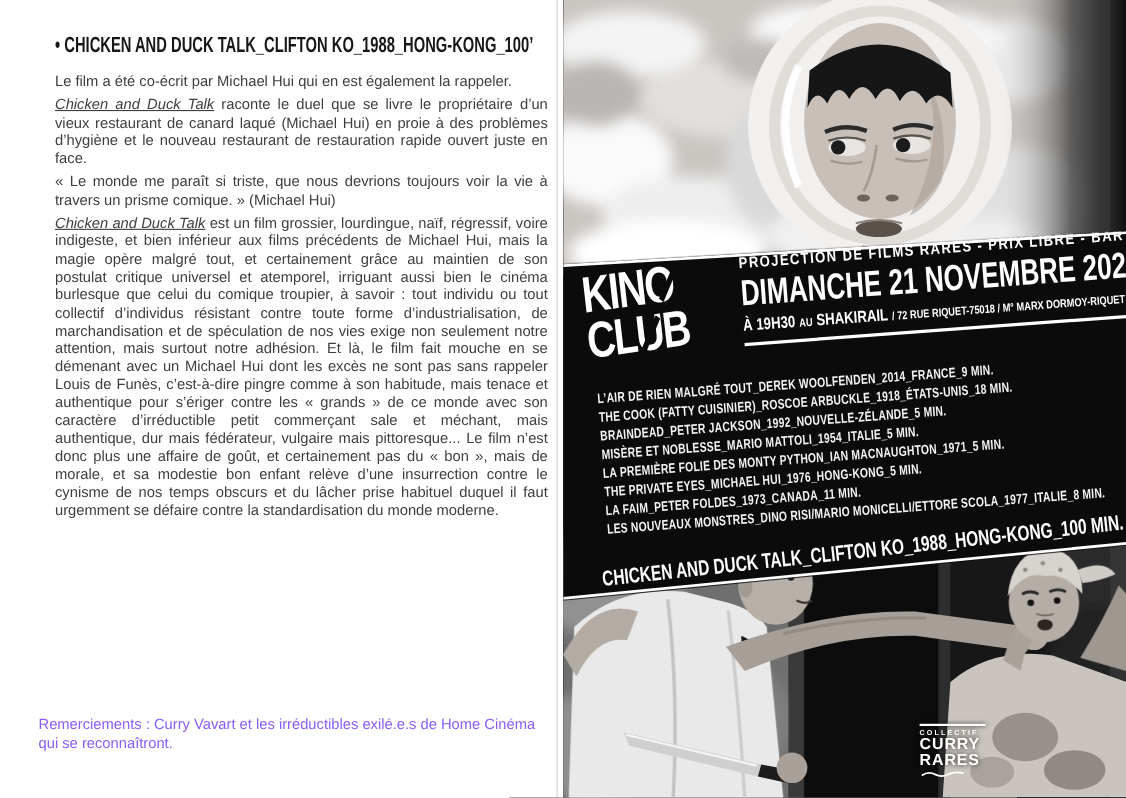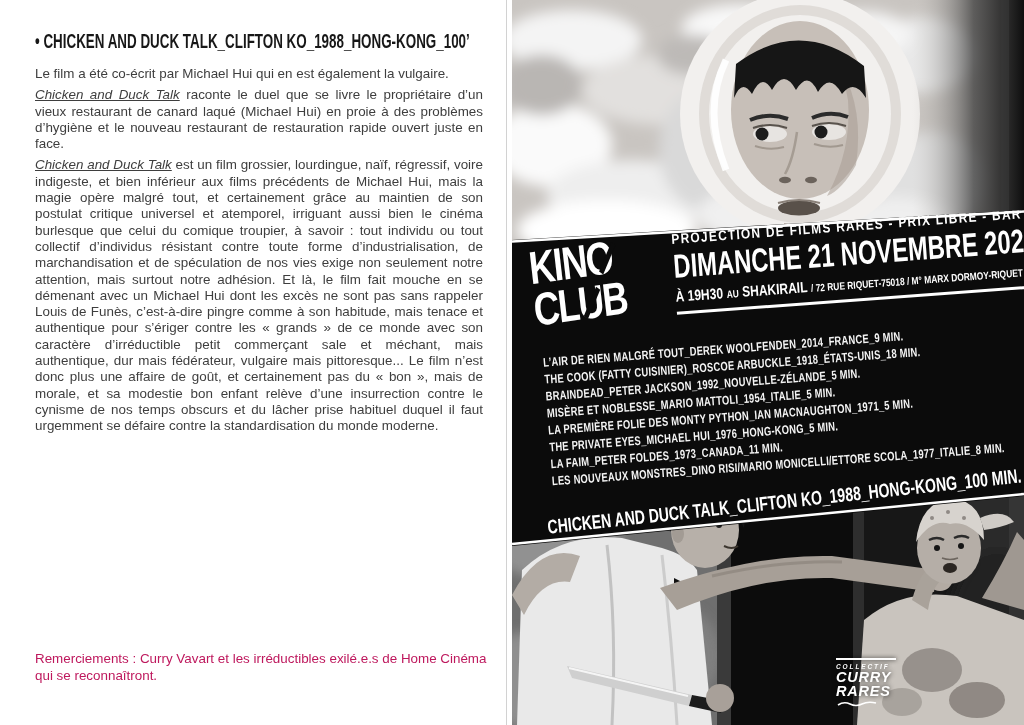--- a/index.html
+++ b/index.html
@@ -4,50 +4,50 @@
 <style>
   html,body{margin:0;padding:0;}
   body{
     width:1024px;height:725px;overflow:hidden;position:relative;
     background:#ffffff;
     font-family:"Liberation Sans", sans-serif;
   }
   
   .page-left{
     position:absolute;left:0;top:0;width:512px;height:725px;background:#fff;
-    box-sizing:border-box;padding:26px 29px 0 35px;
+    box-sizing:border-box;padding:26px 29px 0 50px;
   }
   .page-divider{
     position:absolute;left:506px;top:0;width:1px;height:725px;background:#d2d2d2;
   }
   .doc-title{
     margin:4px 0 13px 0;
     font-size:20px;font-weight:bold;color:#171717;letter-spacing:0;
     white-space:nowrap;transform:scaleX(.67);transform-origin:0 50%;
   }
   .notes{width:448px;}
   .notes p.para{
     margin:0 0 5px 0;font-size:13.4px;line-height:16.3px;color:#3e3e3e;
     text-align:justify;
   }
   .ital{font-style:italic;text-decoration:underline;}
   .credit{
     margin:18px 0 0 0;font-size:13.4px;color:#3e3e3e;
   }
   .thanks{
     position:absolute;left:35px;top:651px;width:452px;margin:0;
-    font-size:13.4px;line-height:16.5px;color:#be185d;
+    font-size:13.4px;line-height:16.5px;color:#8b5cf6;
   }
   
   .page-right{
     position:absolute;left:512px;top:0;width:512px;height:725px;
     background:#111;overflow:hidden;
   }
   .photo-top{position:absolute;left:0;top:0;width:512px;height:250px;}
-  .photo-bottom{position:absolute;left:0;top:470px;width:404px;height:255px;font-style:italic;}
+  .photo-bottom{position:absolute;left:0;top:470px;width:404px;height:255px;}
   .photo-top svg,.photo-bottom svg{display:block;}
   
   .poster{
     position:absolute;left:0;top:200px;width:512px;height:360px;
     background:#0b0b0b;color:#fff;z-index:3;
     clip-path:polygon(0 40px,512px 10px,512px 296px,0 346px);
   }
   .poster-edges{position:absolute;left:0;top:0;}
   .poster-content{
     position:absolute;left:8px;top:38px;width:560px;
@@ -97,22 +97,23 @@
   .cv-collectif{font-size:6.5px;font-weight:bold;letter-spacing:1.9px;margin-bottom:1px;}
   .cv-word{font-size:14.5px;font-weight:bold;letter-spacing:.8px;line-height:13.5px;}
   .cv-tilde{display:block;margin-top:2px;}
 </style>
 </head>
 <body>
 
 <div class="page-left">
   <h1 class="doc-title">• CHICKEN AND DUCK TALK_CLIFTON KO_1988_HONG-KONG_100’</h1>
   <div class="notes">
-      <p class="para"><span>Le film a été co-écrit par Michael Hui qui en est également la vulgaire.</span></p>
+      <p class="para"><span>Le film a été co-écrit par Michael Hui qui en est également la rappeler.</span></p>
       <p class="para"><span class="ital">Chicken and Duck Talk</span><span> raconte le duel que se livre le propriétaire d’un vieux restaurant de canard laqué (Michael Hui) en proie à des problèmes d’hygiène et le nouveau restaurant de restauration rapide ouvert juste en face.</span></p>
+      <p class="para"><span>« Le monde me paraît si triste, que nous devrions toujours voir la vie à travers un prisme comique. » (Michael Hui)</span></p>
       <p class="para"><span class="ital">Chicken and Duck Talk</span><span> est un film grossier, lourdingue, naïf, régressif, voire indigeste, et bien inférieur aux films précédents de Michael Hui, mais la magie opère malgré tout, et certainement grâce au maintien de son postulat critique universel et atemporel, irriguant aussi bien le cinéma burlesque que celui du comique troupier, à savoir : tout individu ou tout collectif d’individus résistant contre toute forme d’industrialisation, de marchandisation et de spéculation de nos vies exige non seulement notre attention, mais surtout notre adhésion. Et là, le film fait mouche en se démenant avec un Michael Hui dont les excès ne sont pas sans rappeler Louis de Funès, c’est-à-dire pingre comme à son habitude, mais tenace et authentique pour s’ériger contre les « grands » de ce monde avec son caractère d’irréductible petit commerçant sale et méchant, mais authentique, dur mais fédérateur, vulgaire mais pittoresque... Le film n’est donc plus une affaire de goût, et certainement pas du « bon », mais de morale, et sa modestie bon enfant relève d’une insurrection contre le cynisme de nos temps obscurs et du lâcher prise habituel duquel il faut urgemment se défaire contre la standardisation du monde moderne.</span></p>
     </div>
   <p class="thanks">Remerciements : Curry Vavart et les irréductibles exilé.e.s de Home Cinéma qui se reconnaîtront.</p>
 </div>
 <div class="page-divider"></div>
 
 <div class="page-right">
 
   <div class="photo-top">
     <svg width="512" height="250" viewBox="0 0 512 250">

